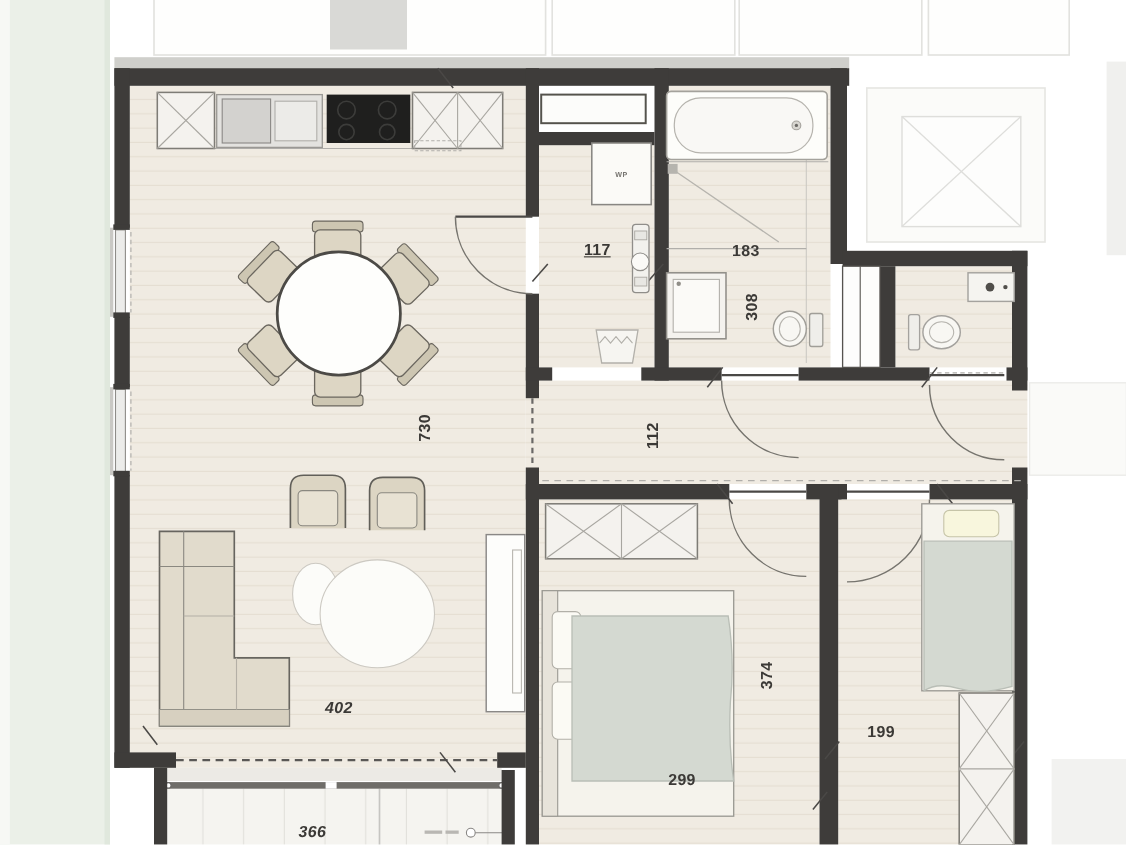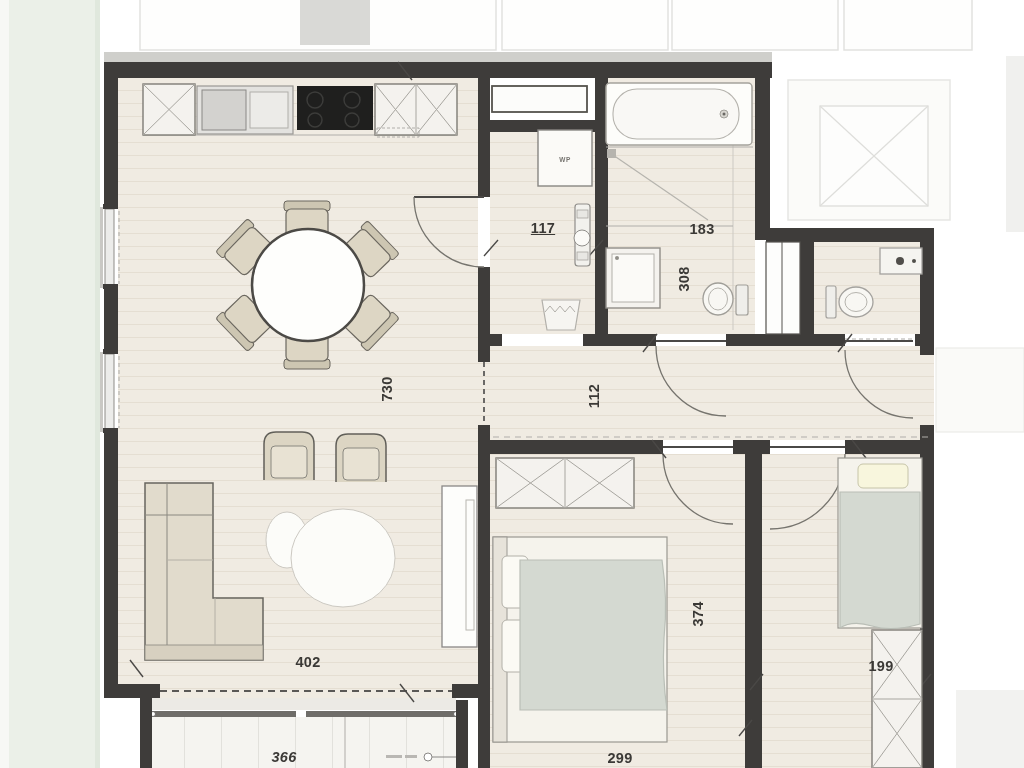--- a/index.html
+++ b/index.html
@@ -361,23 +361,23 @@
       <line class="xln" x1="872" y1="630" x2="922" y2="699"></line>
       <line class="xln" x1="922" y1="630" x2="872" y2="699"></line>
       <line class="xln" x1="872" y1="699" x2="922" y2="768"></line>
       <line class="xln" x1="922" y1="699" x2="872" y2="768"></line>
       <line class="xln" x1="872" y1="699" x2="922" y2="699"></line>
     </g>
   </g>
 </svg>
 
 <div class="dim rot" style="left:387px;top:389px;">730</div>
-<div class="dim" style="left:308px;top:662px;">402</div>
+<div class="dim" style="left:308px;top:644px;font-style:italic;">402</div>
 <div class="dim" style="left:284px;top:757px;font-style:italic;">366</div>
 <div class="dim" style="left:543px;top:228px;text-decoration:underline;">117</div>
-<div class="dim" style="left:678px;top:229px;margin-left:24px;">183</div>
+<div class="dim" style="left:678px;top:229px;">183</div>
 <div class="dim rot" style="left:684px;top:279px;">308</div>
 <div class="dim rot" style="left:594px;top:396px;">112</div>
 <div class="dim rot" style="left:698px;top:614px;">374</div>
-<div class="dim" style="left:620px;top:710px;margin-top:48px;">299</div>
-<div class="dim" style="left:881px;top:666px;">199</div>
+<div class="dim" style="left:620px;top:710px;">299</div>
+<div class="dim" style="left:801px;top:666px;">199</div>
 <div class="wp" style="left:565px;top:159px;">WP</div>
 </div>
 
 </body></html>

